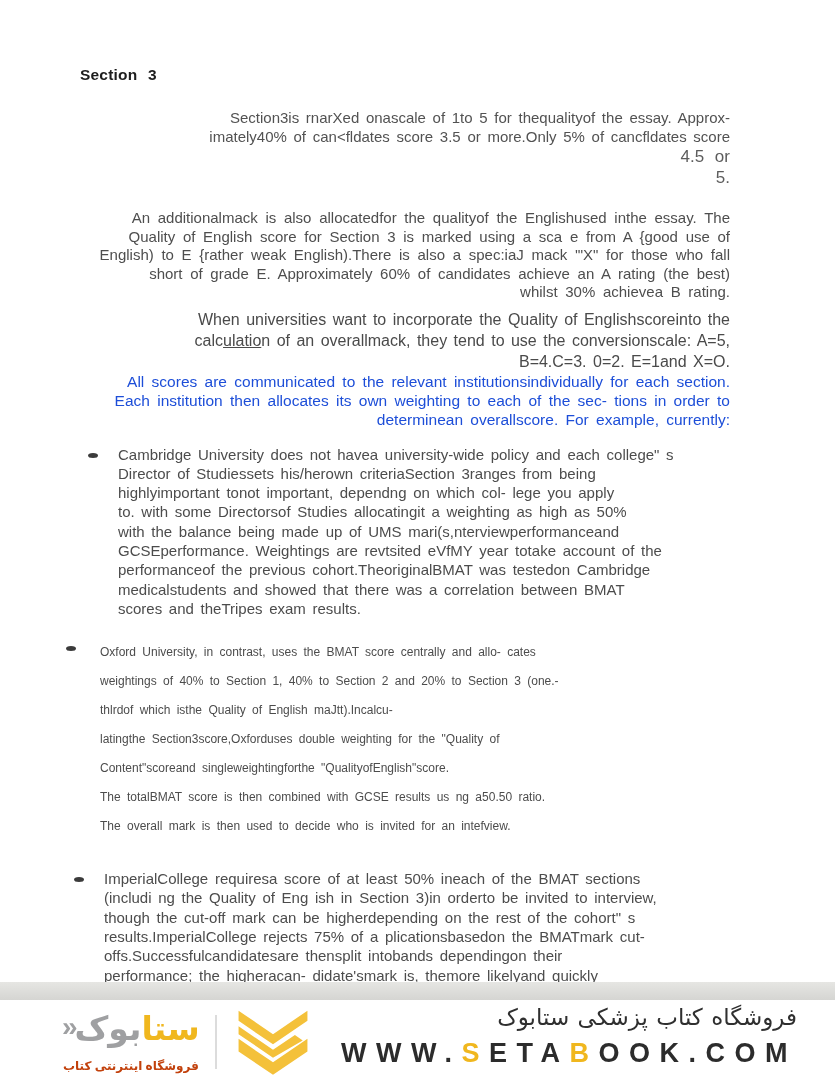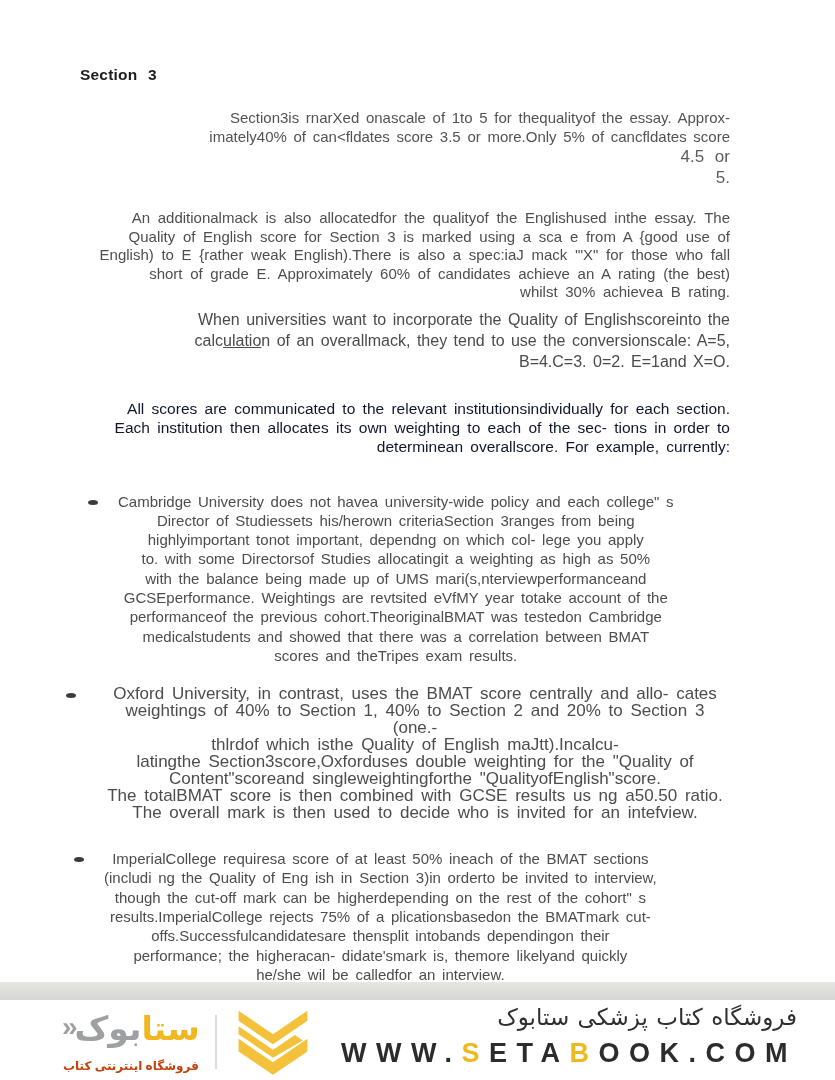--- a/index.html
+++ b/index.html
@@ -14,29 +14,29 @@
     color:#4c4c4c;
   }
   .h1{font-size:15.5px;font-weight:700;color:#1d1d1d;word-spacing:6px;letter-spacing:.2px;}
   .pre{white-space:pre-line;text-align:right;}
   .p1{margin-top:24px;font-size:15px;line-height:19px;word-spacing:2.5px;color:#525252;}
   .p1tail{font-size:17px;line-height:21px;color:#5c5c5c;word-spacing:6px;}
   .p2{margin-top:21px;font-size:15px;line-height:18.5px;word-spacing:3.5px;color:#4e4e4e;}
   .p3{margin-top:7px;font-size:16px;line-height:21px;word-spacing:2px;color:#4a4a4a;}
   .p3 .u{text-decoration:underline;}
   .h2{margin-top:30px;font-size:15.5px;font-weight:700;color:#1d1d1d;word-spacing:4px;}
-  .p4{margin-top:27px;font-size:15.5px;line-height:19px;word-spacing:3px;color:#0f172a;}
-  ul.bullets{list-style:none;margin:36px 0 0 0;padding:0;text-align:center;}
+  .p4{font-size:15.5px;line-height:19px;word-spacing:3px;color:#1d4ed8;}
+  ul.bullets{list-style:none;margin:16px 0 0 0;padding:0;}
   ul.bullets li{display:flex;align-items:flex-start;}
   .dot{flex:0 0 auto;width:10px;height:5px;border-radius:50%;background:#3b3b3b;margin-top:8px;}
   .btext{white-space:pre-line;}
   li.b1{margin-left:8px;}
   li.b1 .btext{margin-left:20px;font-size:15px;line-height:19.3px;word-spacing:2.5px;}
   li.b2{margin-top:20px;margin-left:-14px;}
-  li.b2 .btext{margin-left:24px;font-size:17px;line-height:17px;word-spacing:3px;}
+  li.b2 .btext{margin-left:24px;font-size:12px;line-height:29px;word-spacing:3px;}
   li.b3{margin-top:28px;margin-left:-6px;}
   li.b3 .btext{margin-left:20px;font-size:15px;line-height:19.3px;word-spacing:2.5px;}
   
   .footer-bar{
     position:absolute;left:0;top:982px;width:835px;height:18px;
     background:linear-gradient(#e6e6e3,#d5d5d2);
   }
   .footer{position:absolute;left:0;top:1000px;width:835px;height:80px;background:#ffffff;}
   .logo{position:absolute;left:62px;top:6px;display:flex;align-items:center;cursor:pointer;}
   .wordmark-block{display:flex;flex-direction:column;align-items:center;}

